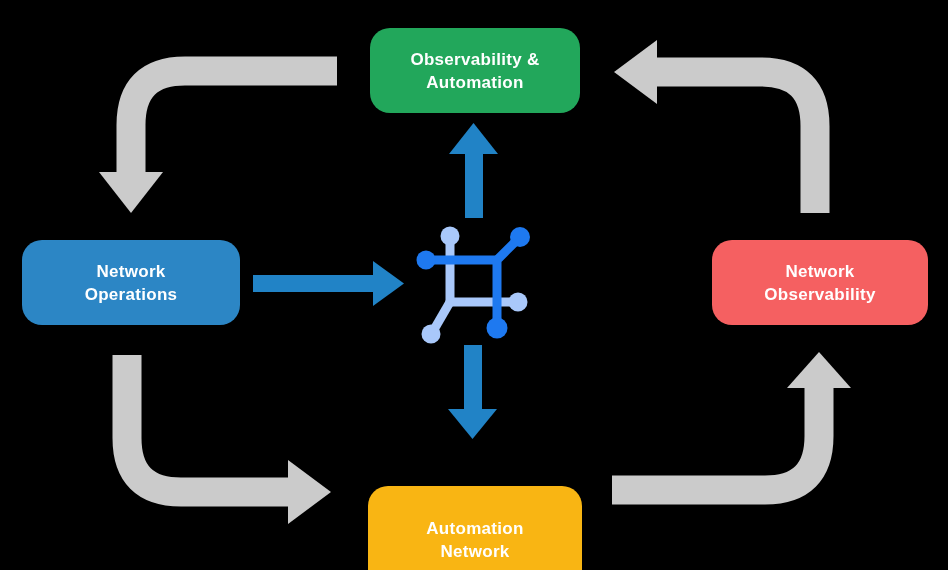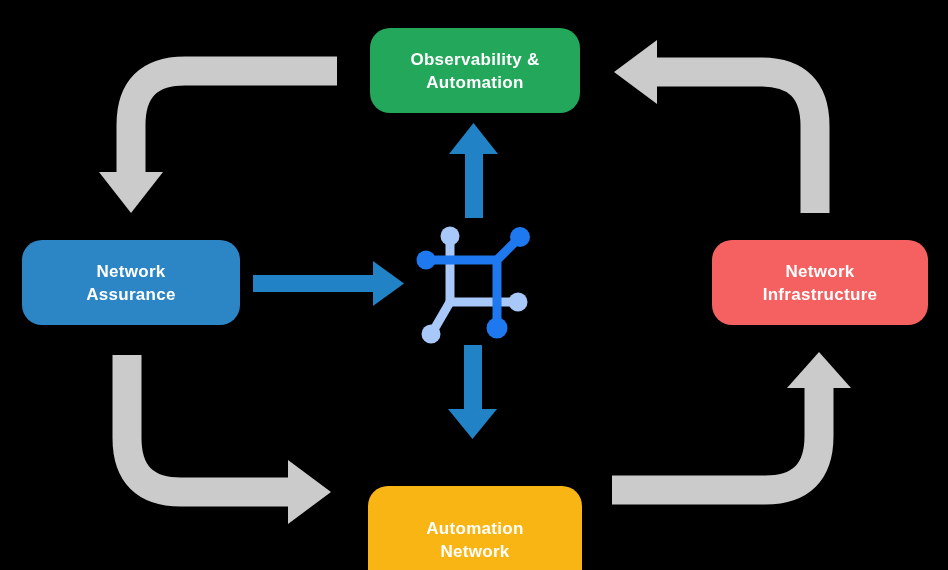--- a/index.html
+++ b/index.html
@@ -103,26 +103,26 @@
     </g>
   </svg>
 
   <div class="node node-observability" style="background-color: rgb(34, 167, 91);">
     <span class="node-line">Observability &amp;</span>
     <span class="node-line">Automation</span>
   </div>
 
   <div class="node node-operations" style="background-color: rgb(44, 134, 197);">
     <span class="node-line">Network</span>
-    <span class="node-line">Assurance</span>
+    <span class="node-line">Operations</span>
   </div>
 
   <div class="node node-infrastructure" style="background-color: rgb(245, 96, 97);">
     <span class="node-line">Network</span>
-    <span class="node-line">Infrastructure</span>
+    <span class="node-line">Observability</span>
   </div>
 
   <div class="node node-automation" style="background-color: rgb(249, 181, 19);">
     <span class="node-line">Automation</span>
     <span class="node-line">Network</span>
   </div>
 
 </div>
 
 </body></html>

